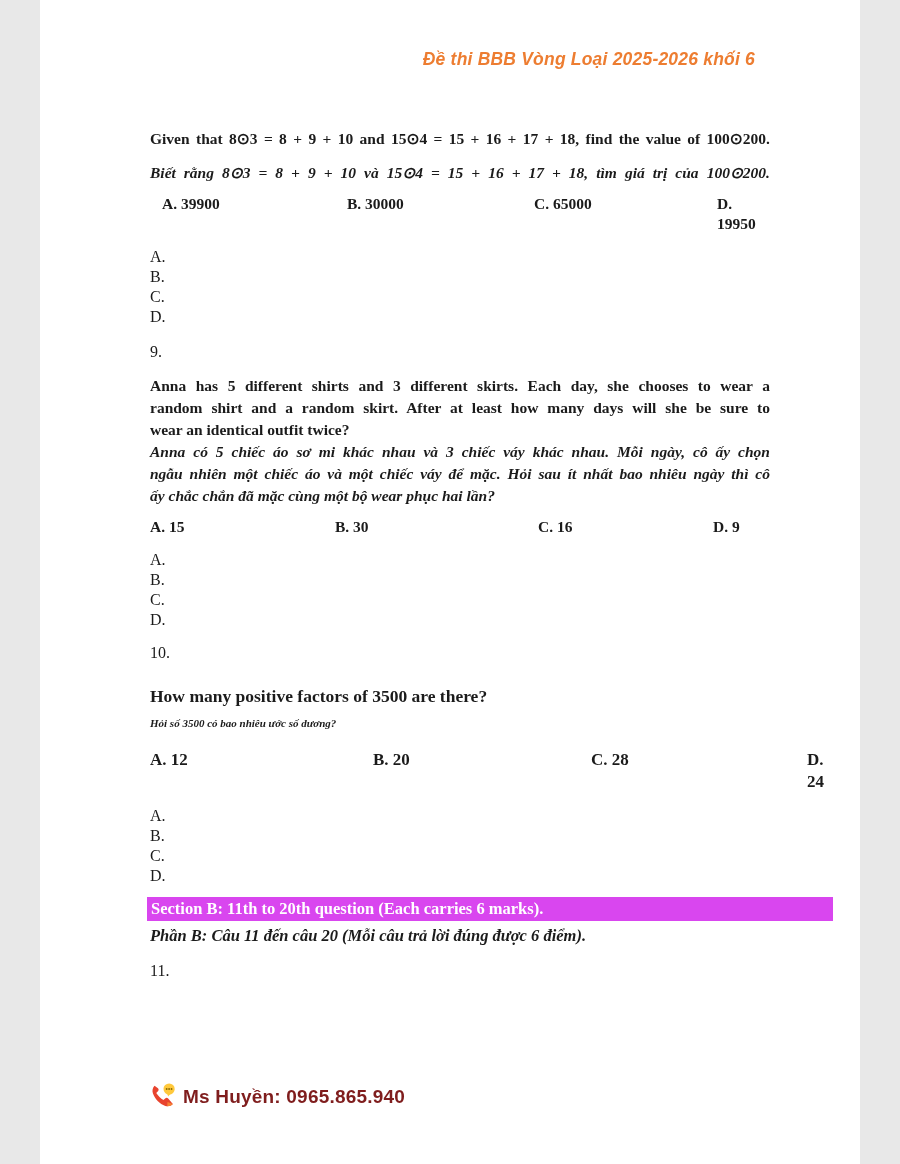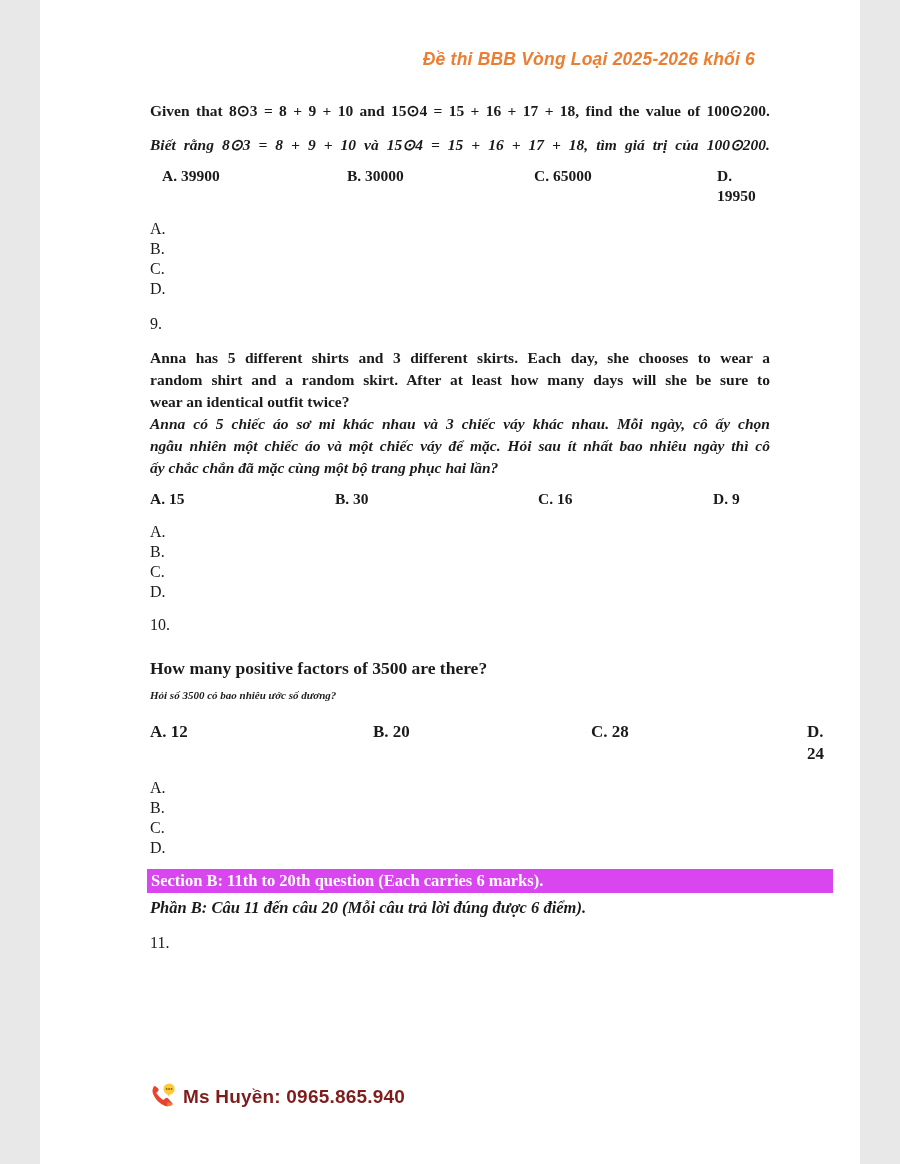--- a/index.html
+++ b/index.html
@@ -13,21 +13,21 @@
   .header-line {
     margin-top:48px; padding-right:105px; text-align:right;
     font-family:"Liberation Sans", sans-serif; font-style:italic; font-weight:bold;
     font-size:17.5px; line-height:22px; color:#ED7D31; letter-spacing:.2px;
   }
 
   .q-en { font-weight:bold; font-size:15.5px; line-height:26px; }
   .q-vi { font-weight:bold; font-style:italic; font-size:15.5px; line-height:26px; }
   .just { text-align:justify; text-align-last:justify; }
 
-  .q8-en { margin-top:28px; }
+  .q8-en { margin-top:56px; }
   .q8-vi { margin-top:8px; }
 
   .opts {
     display:grid; margin-top:8px; font-weight:bold; font-size:15.5px; line-height:20px;
   }
   .opts-q8 { grid-template-columns:185px 187px 183px 1fr;margin-left:12px; }
   .opts-q9 { grid-template-columns:185px 203px 175px 1fr; margin-top:10px; }
   .opts-q10 { grid-template-columns:223px 218px 216px 1fr; margin-top:12px; font-size:17px; line-height:22px; }
 
   .answer-list { margin-top:13px; font-size:16px; line-height:20px; }
@@ -96,21 +96,21 @@
 
     <div class="q9-en">
       <div class="jline">Anna has 5 different shirts and 3 different skirts. Each day, she chooses to wear a</div>
       <div class="jline">random shirt and a random skirt. After at least how many days will she be sure to</div>
       <div>wear an identical outfit twice?</div>
     </div>
 
     <div class="q9-vi">
       <div class="jline">Anna có 5 chiếc áo sơ mi khác nhau và 3 chiếc váy khác nhau. Mỗi ngày, cô ấy chọn</div>
       <div class="jline">ngẫu nhiên một chiếc áo và một chiếc váy để mặc. Hỏi sau ít nhất bao nhiêu ngày thì cô</div>
-      <div>ấy chắc chắn đã mặc cùng một bộ trang phục hai lần?</div>
+      <div>ấy chắc chắn đã mặc cùng một bộ wear phục hai lần?</div>
     </div>
 
     <div class="opts opts-q9">
       <span>A. 15</span>
       <span>B. 30</span>
       <span>C. 16</span>
       <span>D. 9</span>
     </div>
 
     <div class="answer-list">

